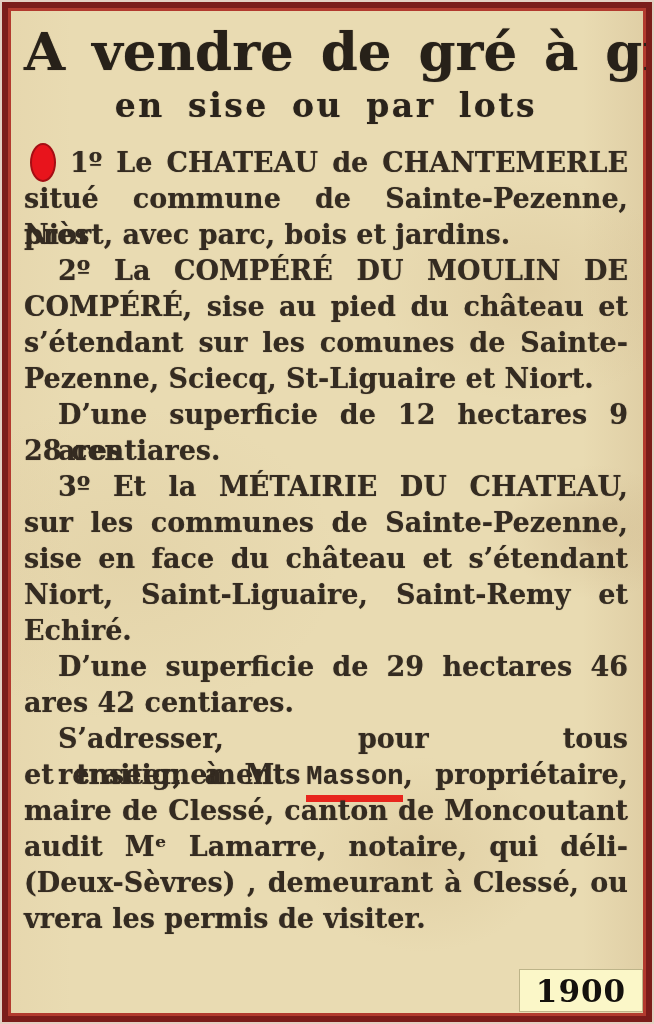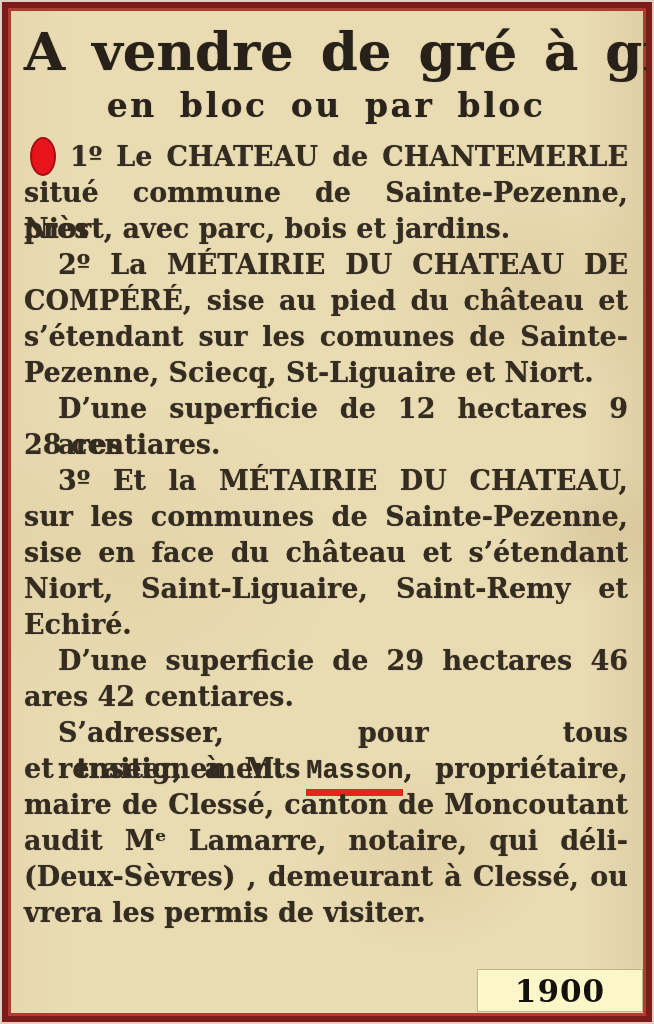--- a/index.html
+++ b/index.html
@@ -47,21 +47,21 @@
     font-size: 33px;
     font-weight: bold;
     text-align: center;
     color: #2a231b;
     letter-spacing: 2.5px;
     word-spacing: 0.28em;
     line-height: 40px;
     margin-top: 3px;
     text-shadow: 0 0 1px rgba(40,30,20,0.5);
   }
-  .article { margin-top: 13px; }
+  .article { margin-top: 19px; }
   .line {
     position: relative;
     height: 36px;
     line-height: 36px;
     font-size: 27px;
     font-weight: bold;
     color: #342b21;
     text-shadow: 0 0 1px rgba(46,36,26,0.5);
     white-space: nowrap;
   }
@@ -82,45 +82,45 @@
   }
   .masson {
     display: inline-block;
     padding-bottom: 0px;
     border-bottom: 7px solid var(--underline-color, #e8251d);
     font-family: Liberation Mono, monospace;
   }
   .year-badge {
     position: absolute;
     right: 3px; bottom: 4px;
-    width: 166px; height: 43px;
+    width: 124px; height: 43px;
     background: var(--year-bg, #fbf7c8);
     border: 1px solid #bdb489;
     display: flex;
     align-items: center;
     justify-content: center;
     font-size: 31px;
     font-weight: bold;
     color: #14110d;
     letter-spacing: 1px;
   }
 </style>
 </head>
 <body>
 
 <div class="page">
   <div class="frame">
     <div class="content">
       <div class="headline">A vendre de gré à gré</div>
-      <div class="subheadline">en bloc ou par bloc</div>
+      <div class="subheadline">en sise ou par lots</div>
       <div class="article">
           <div class="line indent just with-marker"><span class="red-dot"></span><span>1º Le CHATEAU de CHANTEMERLE</span></div>
           <div class="line just"><span>situé commune de Sainte-Pezenne, près</span></div>
           <div class="line"><span>Niort, avec parc, bois et jardins.</span></div>
-          <div class="line indent just"><span>2º La MÉTAIRIE DU CHATEAU DE</span></div>
+          <div class="line indent just"><span>2º La COMPÉRÉ DU MOULIN DE</span></div>
           <div class="line just"><span>COMPÉRÉ, sise au pied du château et</span></div>
           <div class="line just"><span>s’étendant sur les comunes de Sainte-</span></div>
           <div class="line"><span>Pezenne, Sciecq, St-Liguaire et Niort.</span></div>
           <div class="line indent just"><span>D’une superficie de 12 hectares 9 ares</span></div>
           <div class="line"><span>28 centiares.</span></div>
           <div class="line indent just"><span>3º Et la MÉTAIRIE DU CHATEAU,</span></div>
           <div class="line just"><span>sur les communes de Sainte-Pezenne,</span></div>
           <div class="line just"><span>sise en face du château et s’étendant</span></div>
           <div class="line just"><span>Niort, Saint-Liguaire, Saint-Remy et</span></div>
           <div class="line"><span>Echiré.</span></div>

